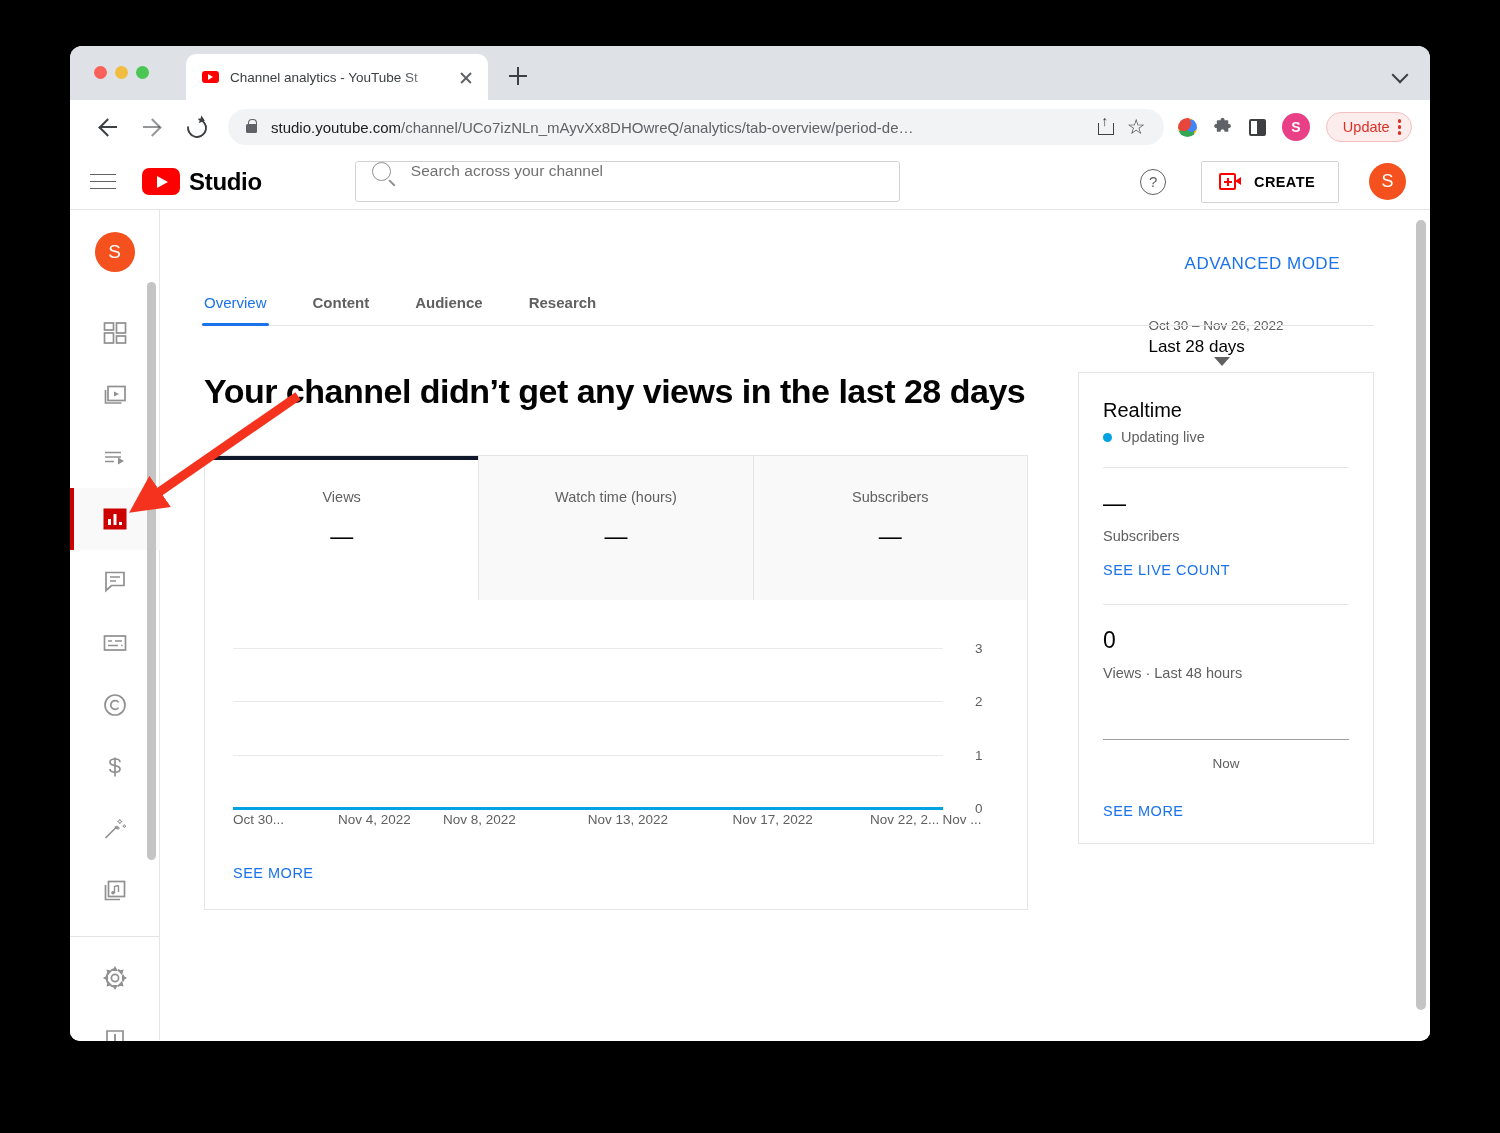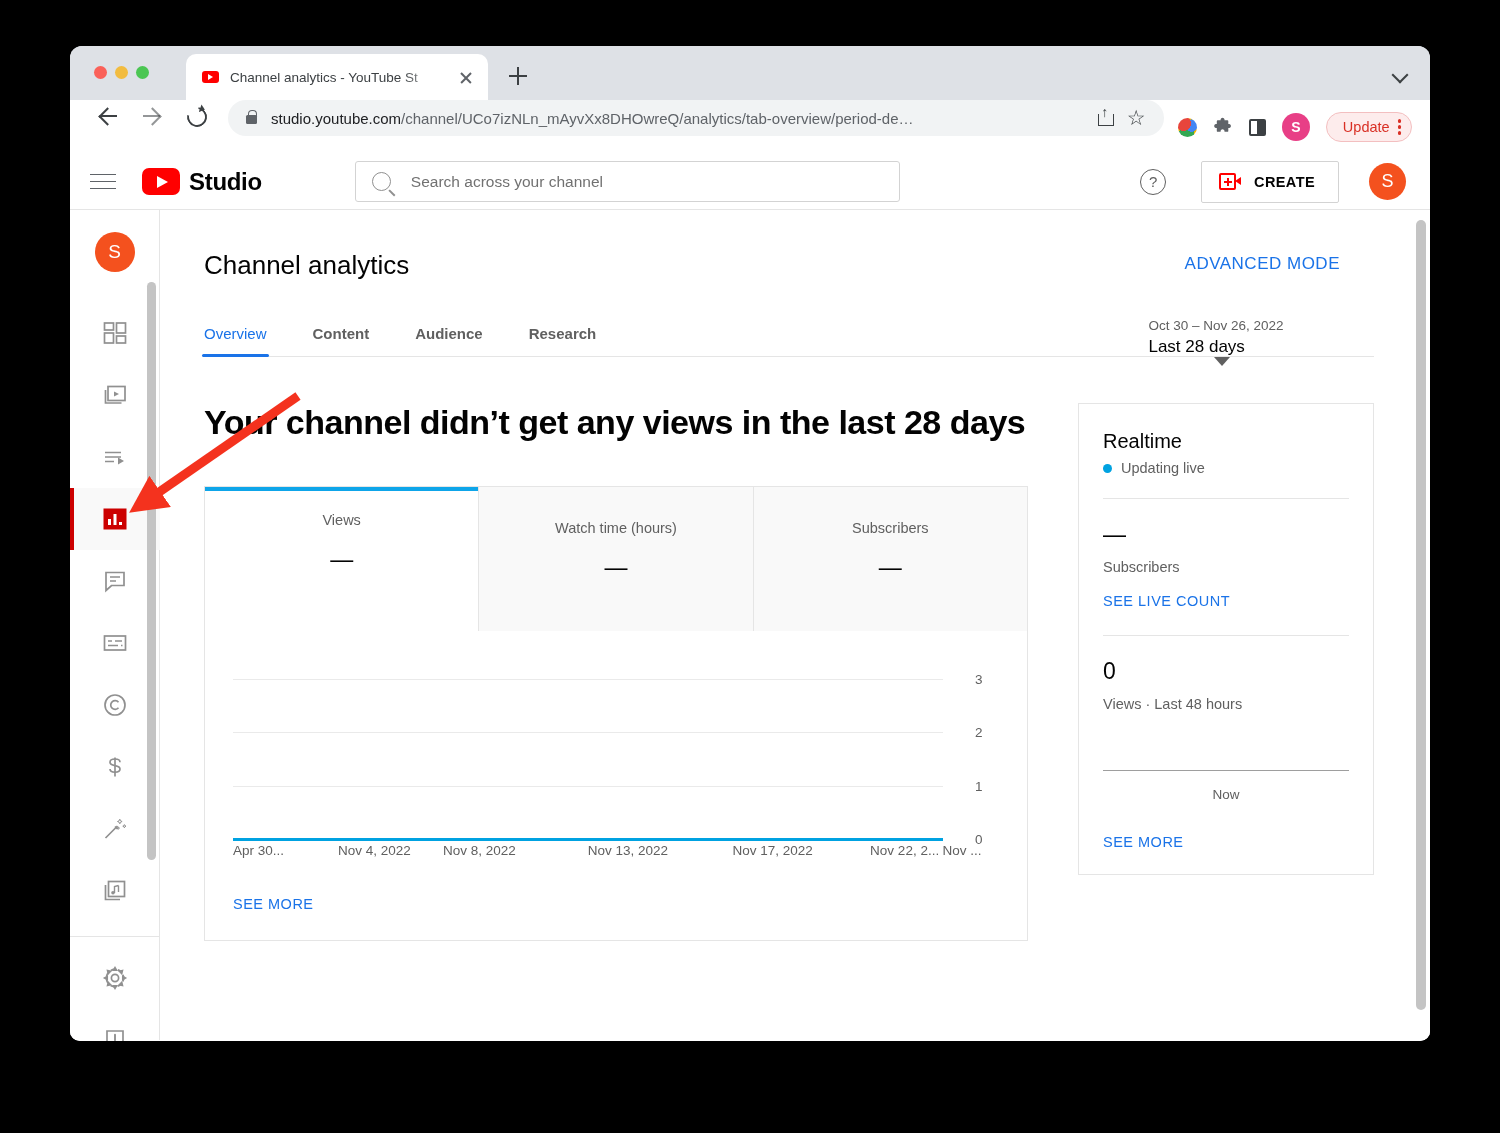--- a/index.html
+++ b/index.html
@@ -93,21 +93,21 @@
     content: ""; position: absolute; left: 0; top: 1px;
     width: 10px; height: 10px;
     border-right: 2px solid #3c4043;
     border-bottom: 2px solid #3c4043;
     transform: rotate(45deg);
   }
 
   
   .omni-row {
     height: 54px; background: #ffffff;
-    display: flex; 
+    display: flex; align-items: center;
     padding: 0 18px 0 22px;
     position: relative;
   }
   .nav-btn { width: 32px; height: 32px; position: relative; flex: none; margin-right: 12px; }
   .ico-back::before, .ico-fwd::before {
     content: ""; position: absolute; left: 9px; top: 10px;
     width: 11px; height: 11px;
     border-left: 2px solid #3c4043; border-bottom: 2px solid #3c4043;
     transform: rotate(45deg);
   }
@@ -239,21 +239,21 @@
     content: ""; position: absolute; left: 15px; top: 8px;
     border-left: 11px solid #fff;
     border-top: 6px solid transparent;
     border-bottom: 6px solid transparent;
   }
   .studio-word { font-size: 24px; font-weight: 700; color: #030303; letter-spacing: -.3px; }
 
   .studio-search {
     width: 545px; height: 41px; margin-left: 93px;
     border: 1px solid #d3d3d3; border-radius: 3px;
-    display: flex; align-items: center; padding: 0 16px;
+    display: flex; align-items: flex-start; padding: 0 16px;
   }
   .mag {
     width: 19px; height: 19px; border: 1.8px solid #909090; border-radius: 50%;
     position: relative; flex: none; margin-right: 20px;
   }
   .mag::after {
     content: ""; position: absolute; right: -6px; bottom: -4px;
     width: 8px; height: 1.8px; background: #909090; transform: rotate(45deg);
   }
   .search-ph { font-size: 15.5px; color: #717171; }
@@ -382,21 +382,21 @@
     background: #fff;
   }
   .metric-tabs { display: flex; }
   .mtab {
     flex: 1; height: 144px; background: #f9f9f9;
     border-left: 1px solid #e5e5e5;
     display: flex; flex-direction: column; align-items: center;
     padding-top: 33px;
   }
   .mtab:first-child { border-left: none; }
-  .mtab.sel { background: #fff; border-top: 4px solid #0ea5e9; padding-top: 21px; }
+  .mtab.sel { background: #fff; border-top: 4px solid #0f172a; padding-top: 29px; }
   .mtab-label { font-size: 14.5px; color: #606060; }
   .mtab-value { font-size: 23px; font-weight: 500; color: #030303; margin-top: 20px; line-height: 1; }
 
   .chart-wrap { position: relative; height: 265px; padding: 48px 84px 0 28px; }
   .chart-area { position: relative; height: 160px; }
   .gridline { position: absolute; left: 0; right: 0; height: 1px; background: #eaeaea; }
   .zeroline { position: absolute; left: 0; right: 0; height: 3px; background: #00a2e1; }
   .ytick {
     position: absolute; left: calc(100% + 32px);
     font-size: 13.5px; color: #606060; transform: translateY(-50%);
@@ -680,21 +680,20 @@
             </g>
               </svg>
           </span>
         </div>
 
         <div class="rail-scroll"></div>
       </div>
 
       <div class="main">
         <div class="main-pad">
-          <div class="page-title">Channel analytics</div>
 
           <div class="adv-mode">ADVANCED MODE</div>
 
           <div class="date-range">
             <div class="dr-text">
               <div class="dr-top">Oct 30 – Nov 26, 2022</div>
               <div class="dr-main">Last 28 days</div>
             </div>
             <span class="dr-caret"></span>
           </div>
@@ -733,21 +732,21 @@
                     <div class="zeroline" style="top: calc(100% - 1.5px); background: rgb(0, 162, 225);"></div>
                     <div class="ytick" style="top: 100%;">0</div>
                     <div class="gridline" style="top: 66.6667%;"></div>
                     <div class="ytick" style="top: 66.6667%;">1</div>
                     <div class="gridline" style="top: 33.3333%;"></div>
                     <div class="ytick" style="top: 33.3333%;">2</div>
                     <div class="gridline" style="top: 0%;"></div>
                     <div class="ytick" style="top: 0%;">3</div>
                   </div>
                 <div class="xticks" id="x-ticks">
-                    <span class="xtick" style="left: 0%;">Apr 30...</span>
+                    <span class="xtick" style="left: 0%;">Oct 30...</span>
                     <span class="xtick" style="left: 14.5%;">Nov 4, 2022</span>
                     <span class="xtick" style="left: 29%;">Nov 8, 2022</span>
                     <span class="xtick" style="left: 49%;">Nov 13, 2022</span>
                     <span class="xtick" style="left: 69%;">Nov 17, 2022</span>
                     <span class="xtick" style="left: 88%;">Nov 22, 2...</span>
                     <span class="xtick" style="left: 98%;">Nov ...</span>
                   </div>
               </div>
 
               <div class="see-more-chart">SEE MORE</div>

